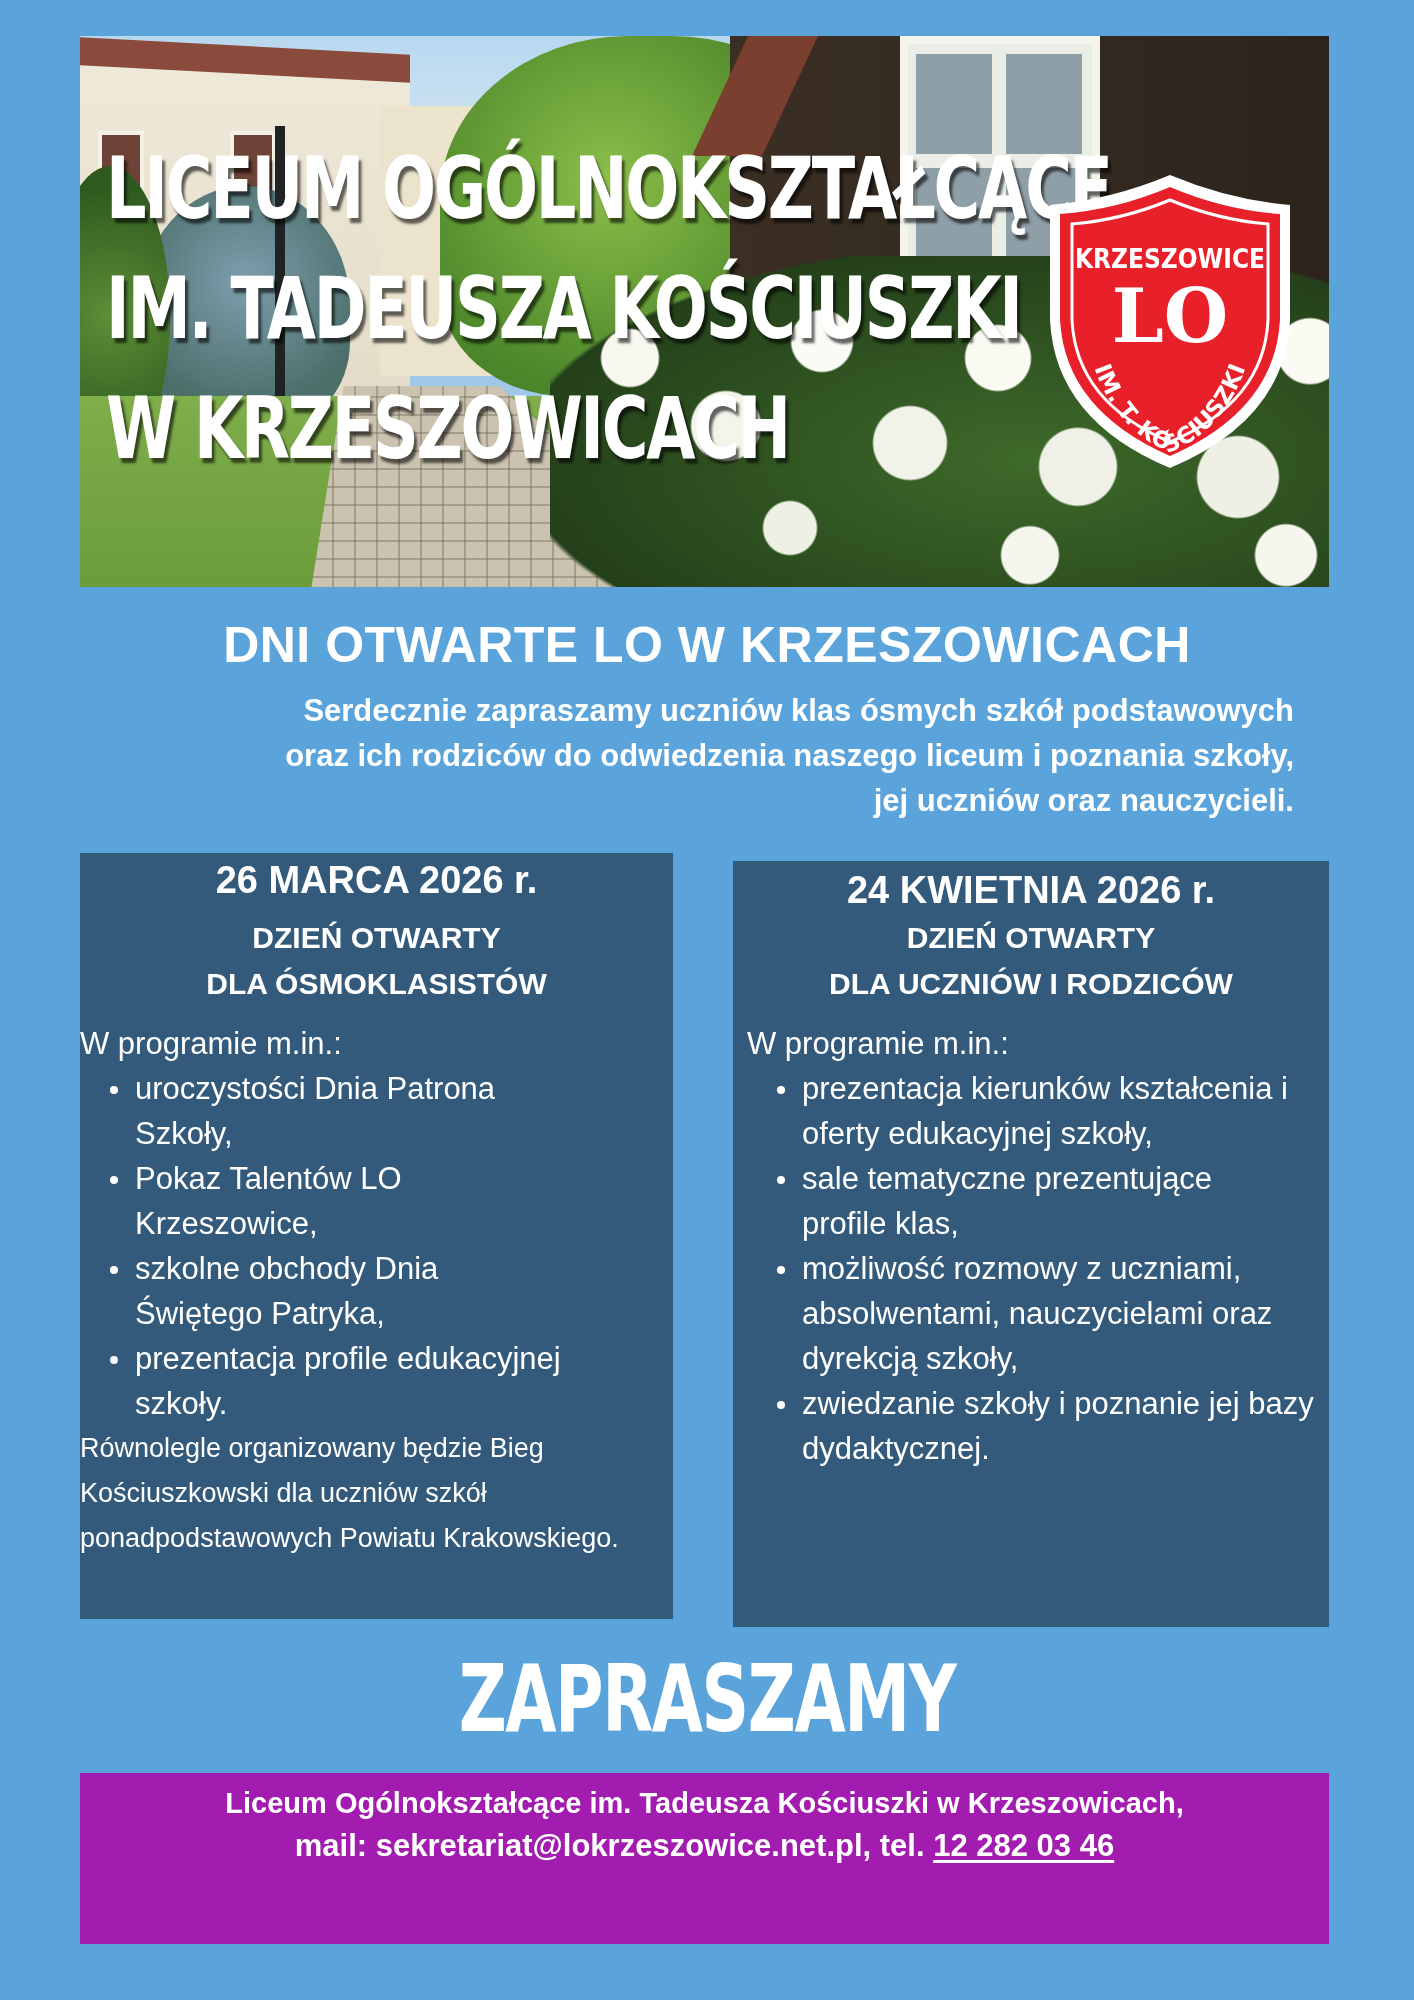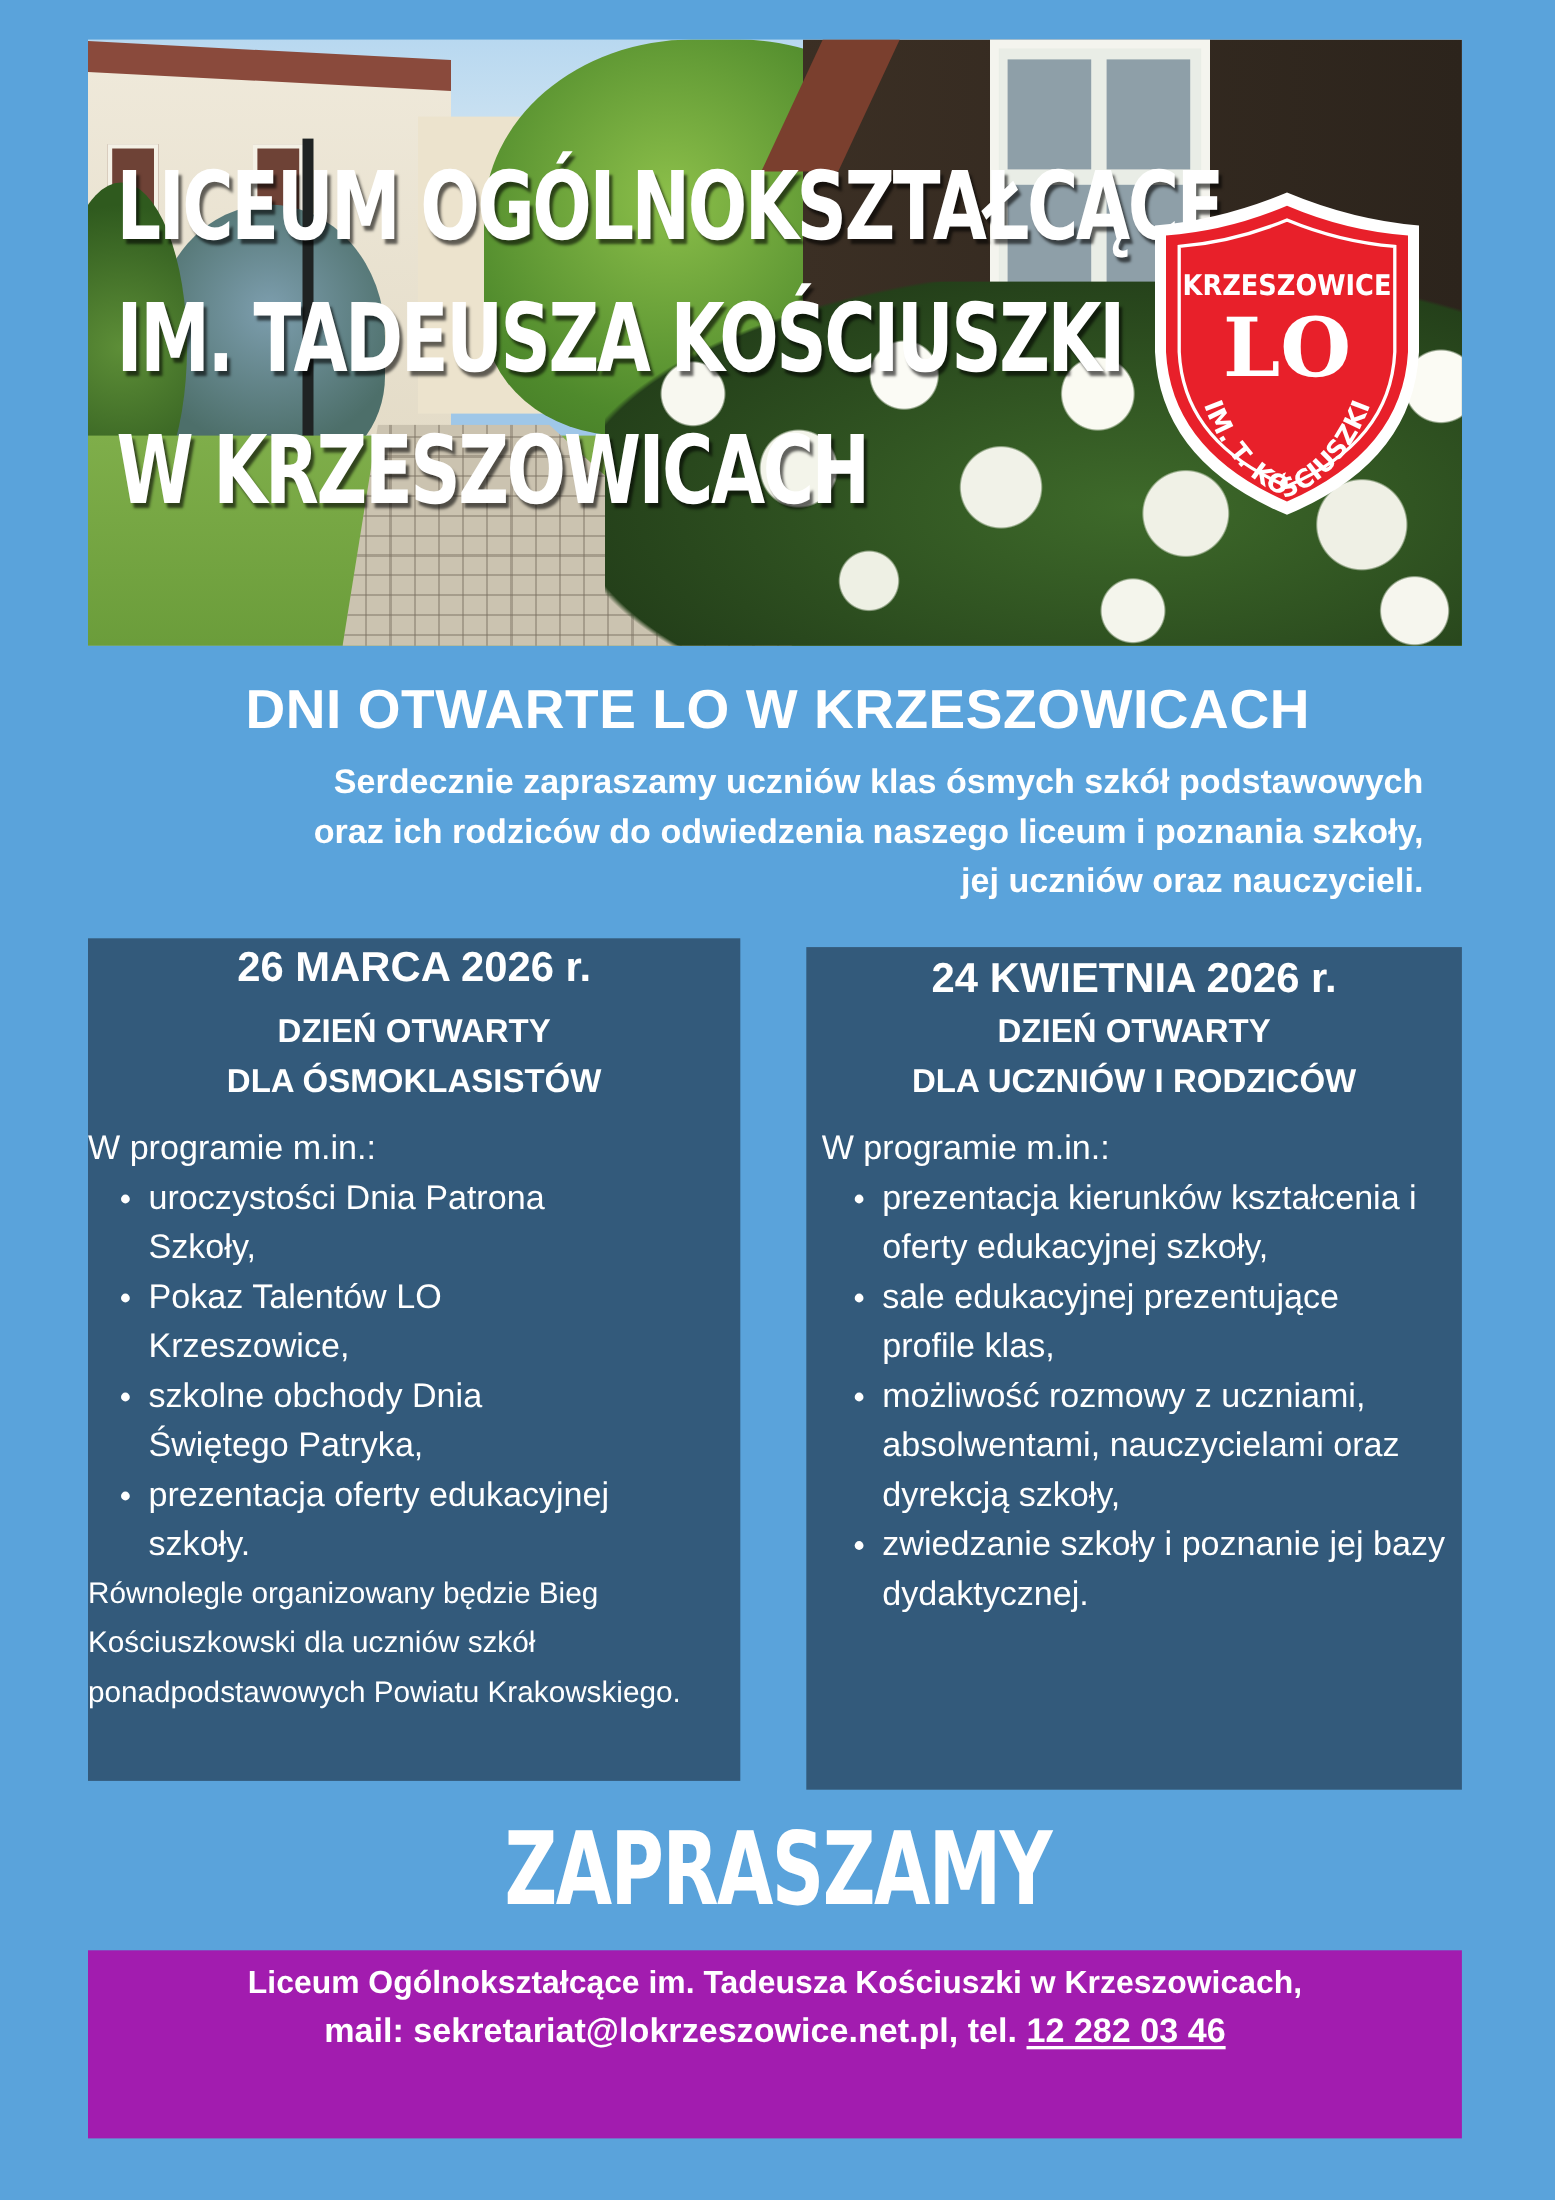--- a/index.html
+++ b/index.html
@@ -191,35 +191,35 @@
   <div class="date">26 MARCA 2026 r.</div>
   <div class="title">
     <div>DZIEŃ OTWARTY</div>
     <div>DLA ÓSMOKLASISTÓW</div>
   </div>
   <div class="prog">W programie m.in.:</div>
   <ul>
     <li style="width:460px;">uroczystości Dnia Patrona Szkoły,</li>
     <li style="width:400px;">Pokaz Talentów LO Krzeszowice,</li>
     <li style="width:430px;">szkolne obchody Dnia Świętego Patryka,</li>
-    <li style="width:570px;">prezentacja oferty edukacyjnej szkoły.</li>
+    <li style="width:570px;">prezentacja profile edukacyjnej szkoły.</li>
   </ul>
   <div class="note" style="width:560px;">Równolegle organizowany będzie Bieg Kościuszkowski dla uczniów szkół ponadpodstawowych Powiatu Krakowskiego.</div>
 </section>
 
 <section class="box box-right">
   <div class="date">24 KWIETNIA 2026 r.</div>
   <div class="title">
     <div>DZIEŃ OTWARTY</div>
     <div>DLA UCZNIÓW I RODZICÓW</div>
   </div>
   <div class="prog">W programie m.in.:</div>
   <ul>
     <li style="width:565px;">prezentacja kierunków kształcenia i oferty edukacyjnej szkoły,</li>
-    <li style="width:540px;">sale edukacyjnej prezentujące profile klas,</li>
+    <li style="width:540px;">sale tematyczne prezentujące profile klas,</li>
     <li style="width:585px;">możliwość rozmowy z uczniami, absolwentami, nauczycielami oraz dyrekcją szkoły,</li>
     <li style="width:575px;">zwiedzanie szkoły i poznanie jej bazy dydaktycznej.</li>
   </ul>
 </section>
 
 <div class="invite">ZAPRASZAMY</div>
 
 <footer class="footer">
   <span class="fl">Liceum Ogólnokształcące im. Tadeusza Kościuszki w Krzeszowicach,</span>
   <span class="fl fl3"><span>mail: sekretariat@lokrzeszowice.net.pl, tel. </span><a class="phone">12 282 03 46</a></span>

